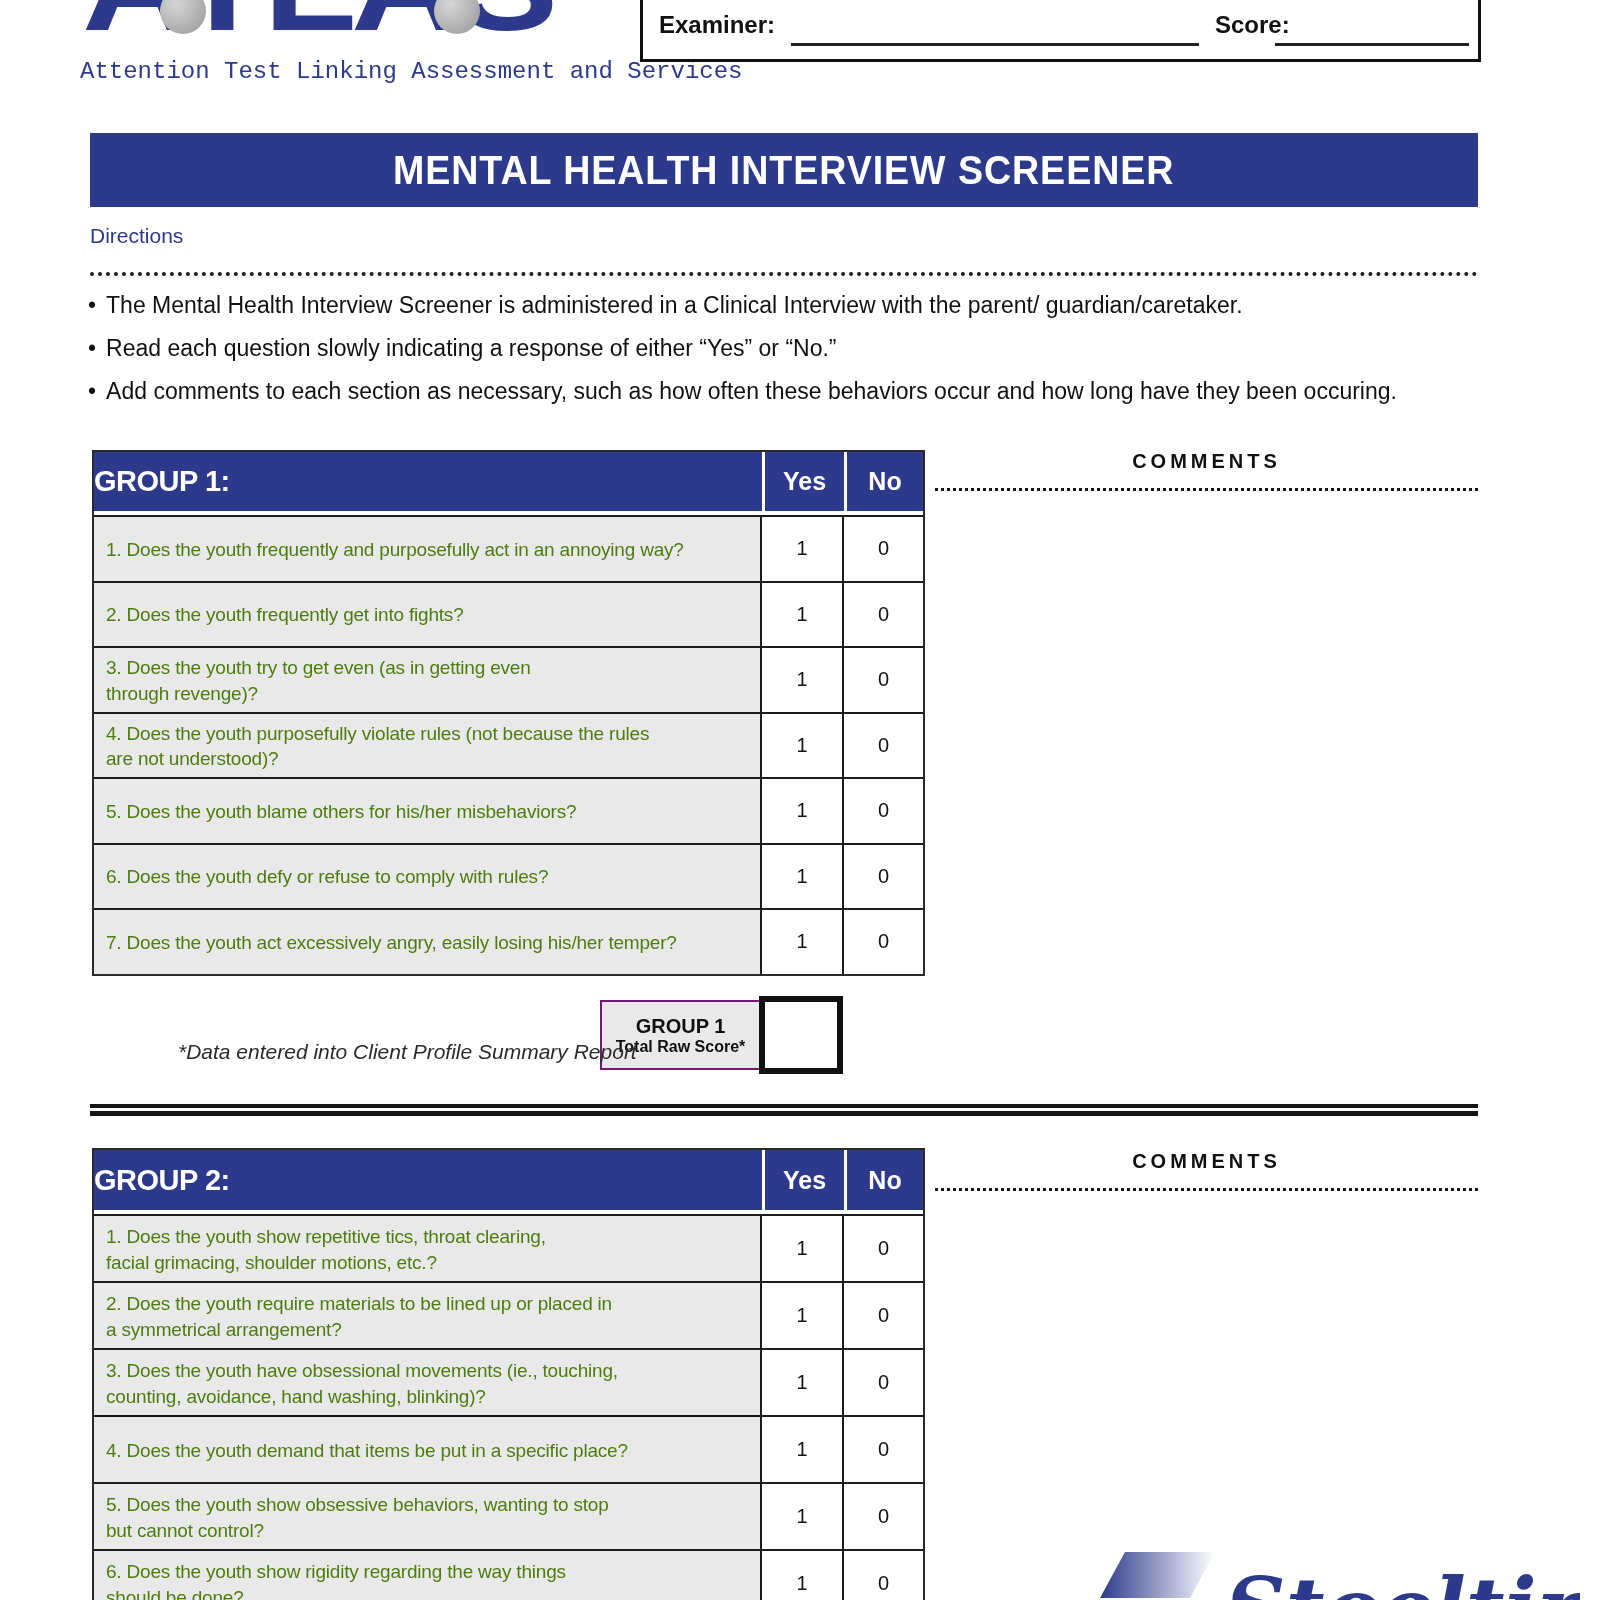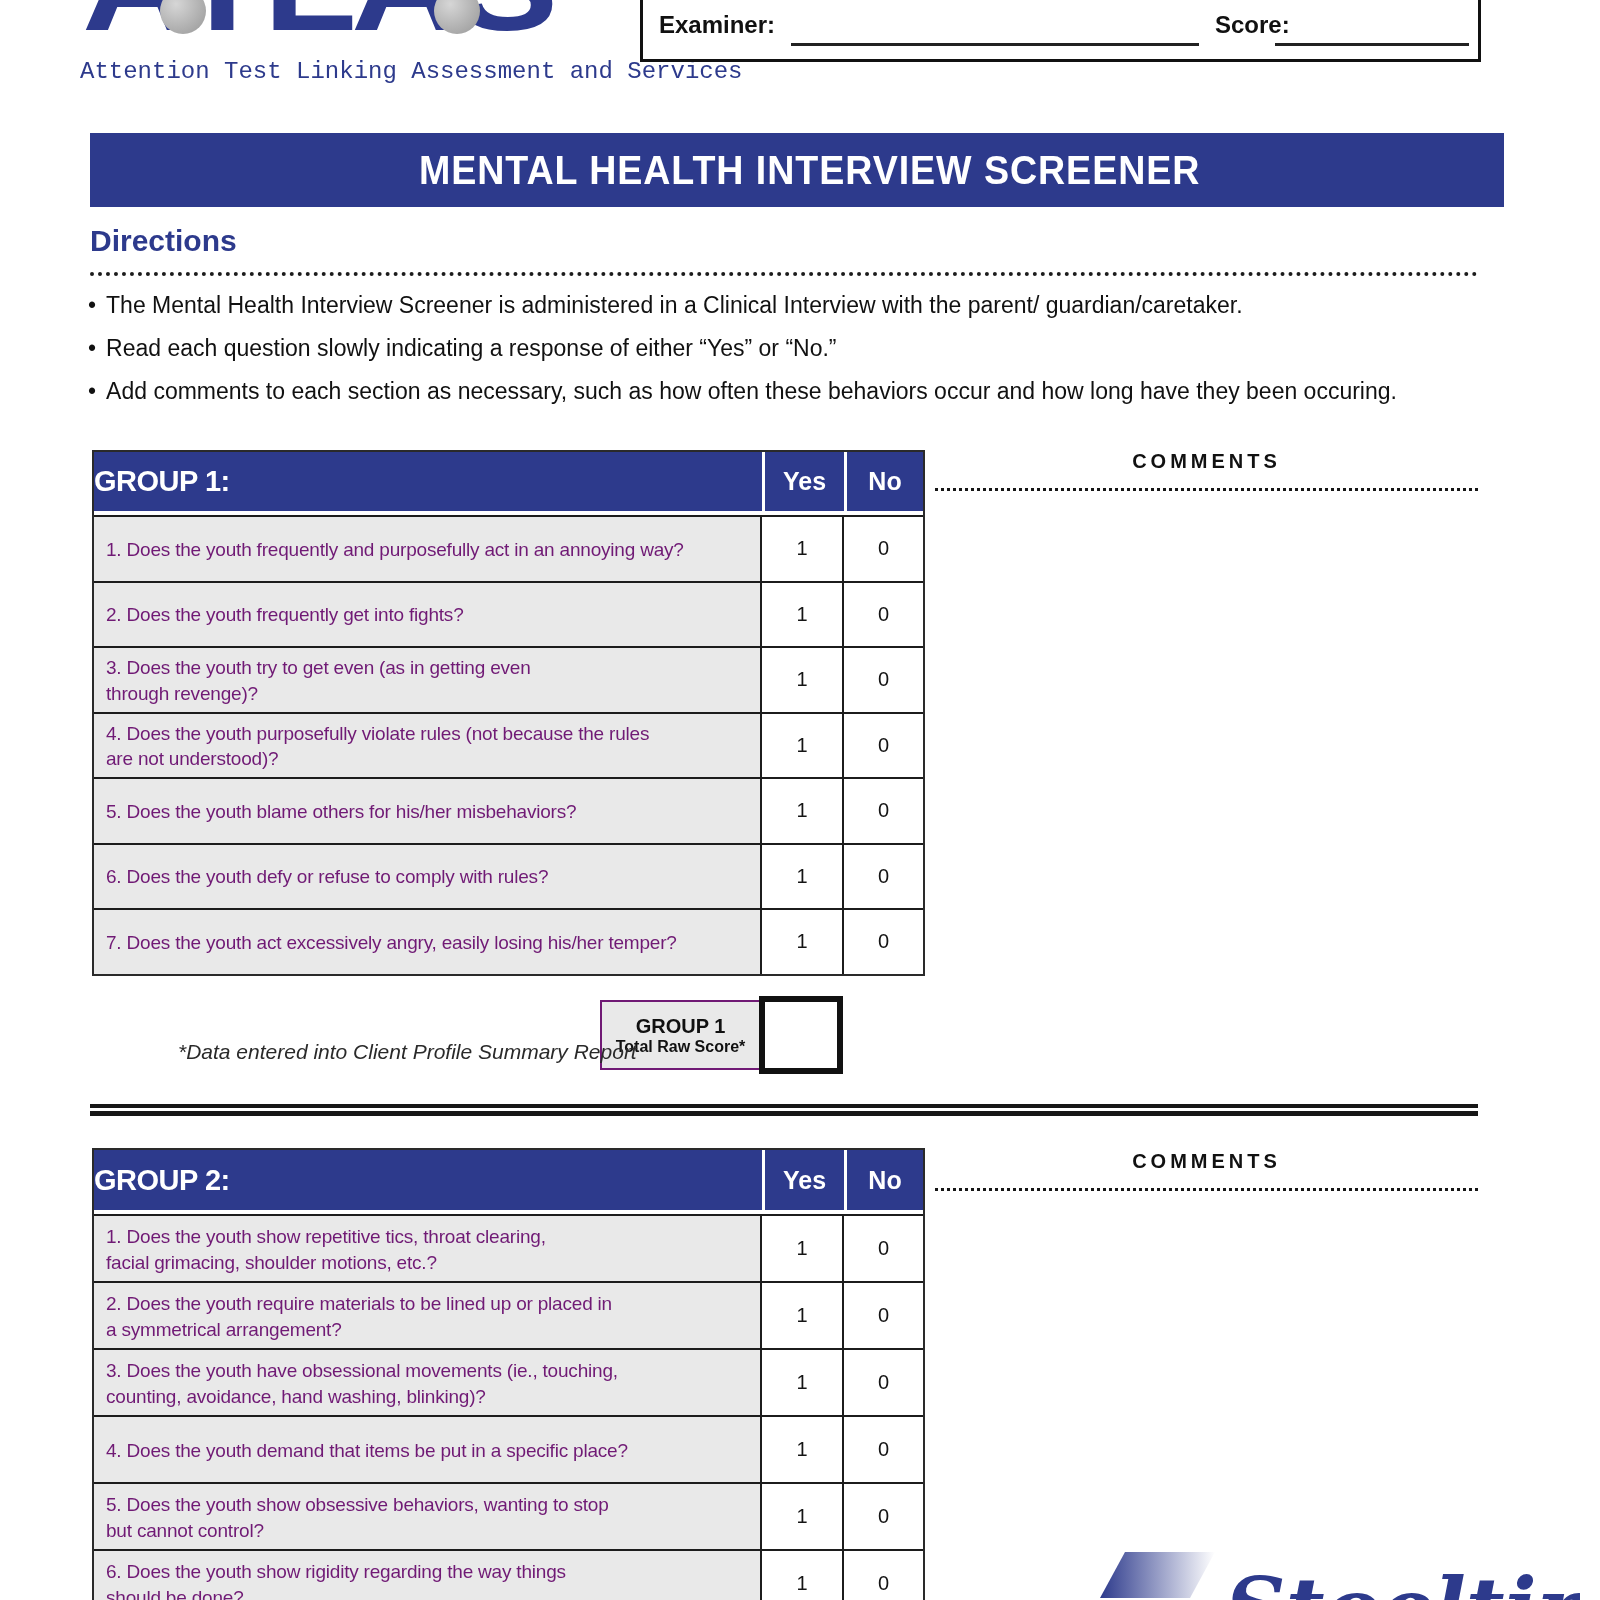--- a/index.html
+++ b/index.html
@@ -20,24 +20,24 @@
   .exam-box{position:absolute;left:640px;top:-22px;width:835px;height:78px;border:3px solid #111;background:#fff;}
   .exam-label{position:absolute;left:16px;top:30px;font-size:24px;font-weight:bold;color:#111;}
   .exam-line{position:absolute;left:148px;top:62px;width:408px;border-bottom:3px solid #222;height:0;}
   .date-label{position:absolute;left:572px;top:30px;font-size:24px;font-weight:bold;color:#111;}
   .date-line{position:absolute;left:632px;top:62px;width:194px;border-bottom:3px solid #222;height:0;}
 
   .authors{position:absolute;left:90px;top:90px;width:1388px;text-align:center;
     font-style:italic;font-size:23px;color:#1c1c1c;}
 
   .banner{position:absolute;left:90px;top:133px;width:1388px;height:74px;background:var(--navy);
-    display:flex;align-items:center;justify-content:center;padding-left:26px;}
+    display:flex;align-items:center;justify-content:center;}
   .banner span{color:#fff;font-size:40px;font-weight:bold;letter-spacing:1px;transform:scaleX(.94);}
 
-  .dir-title{position:absolute;left:90px;top:224px;font-size:30px;font-weight:bold;color:var(--navy);}
+  .dir-title{position:absolute;left:90px;top:224px;font-size:21px;font-weight:normal;color:var(--navy);}
   .dir-dots{position:absolute;left:90px;top:272px;width:1388px;height:0;border-top:4px dotted #1c1c1c;}
   .bullets{position:absolute;left:88px;top:292px;width:1400px;margin:0;padding:0;}
   .bullets li{list-style:none;font-size:23px;color:#111;margin:0 0 17px 0;line-height:26px;}
   .bullets li::before{content:"•";margin-right:10px;}
 
   .comments{position:absolute;left:935px;width:543px;text-align:center;font-weight:bold;
     font-size:20px;letter-spacing:4px;color:#111;}
   .c1{top:450px;} .c2{top:1150px;}
   .cdots{position:absolute;left:935px;width:543px;height:0;border-top:3px dotted #161616;}
   .cd1{top:488px;} .cd2{top:1188px;}
@@ -45,21 +45,21 @@
   
   .qtable{position:absolute;left:92px;width:833px;border:2px solid #2a2a2a;display:grid;
     grid-template-columns:668px 82px 79px;box-sizing:border-box;}
   .t1{top:450px;grid-template-rows:63px repeat(7,65.5px);}
   .t2{top:1148px;grid-template-rows:64px repeat(6,67px);}
   .hcell{background:var(--navy);color:#fff;display:flex;align-items:center;border-bottom:4px solid #fff;}
   .hcell.htitle{font-size:29px;font-weight:bold;letter-spacing:-0.5px;}
   .hcell.hmid{justify-content:center;font-size:25px;font-weight:bold;border-left:3px solid #fff;}
   .cell{border-top:2px solid #1c1c1c;box-sizing:border-box;}
   .q{background:var(--cellgray);display:flex;align-items:center;padding:4px 8px 2px 12px;
-    border-right:2px solid #1c1c1c;font-size:19px;color:#701a75;letter-spacing:-0.2px;}
+    border-right:2px solid #1c1c1c;font-size:19px;color:#4d7c0f;letter-spacing:-0.2px;}
   .q .q-text{white-space:pre-line;line-height:1.35;}
   .v{background:#fff;display:flex;align-items:center;justify-content:center;font-size:20px;color:#141414;}
   .v.yes{border-right:2px solid #1c1c1c;}
 
   
   .total-label{position:absolute;left:600px;top:1000px;width:161px;height:70px;background:var(--cellgray);
     border:2px solid #701a75;display:flex;flex-direction:column;align-items:center;justify-content:center;box-sizing:border-box;}
   .total-label .l1{font-size:20px;font-weight:bold;color:#111;}
   .total-label .l2{font-size:16px;font-weight:bold;color:#111;}
   .score-box{position:absolute;left:759px;top:996px;width:84px;height:78px;border:6px solid #111;

